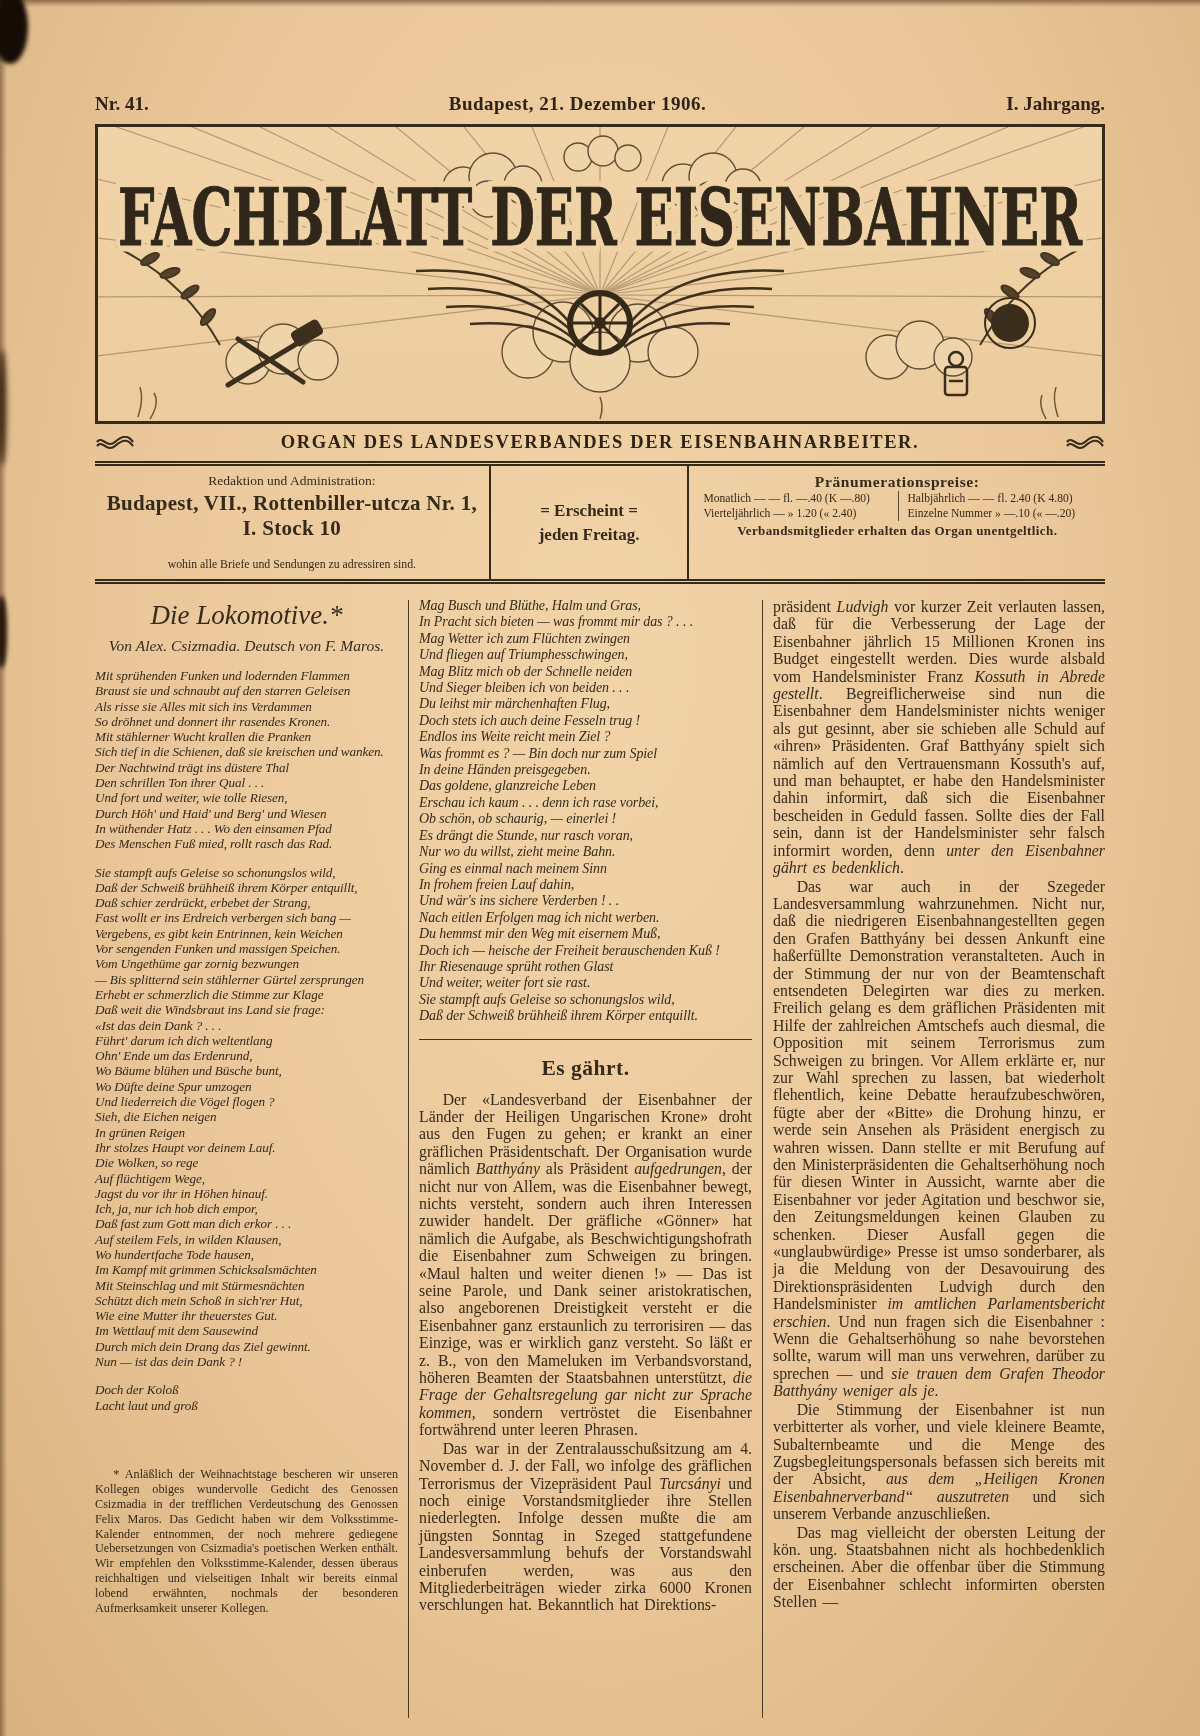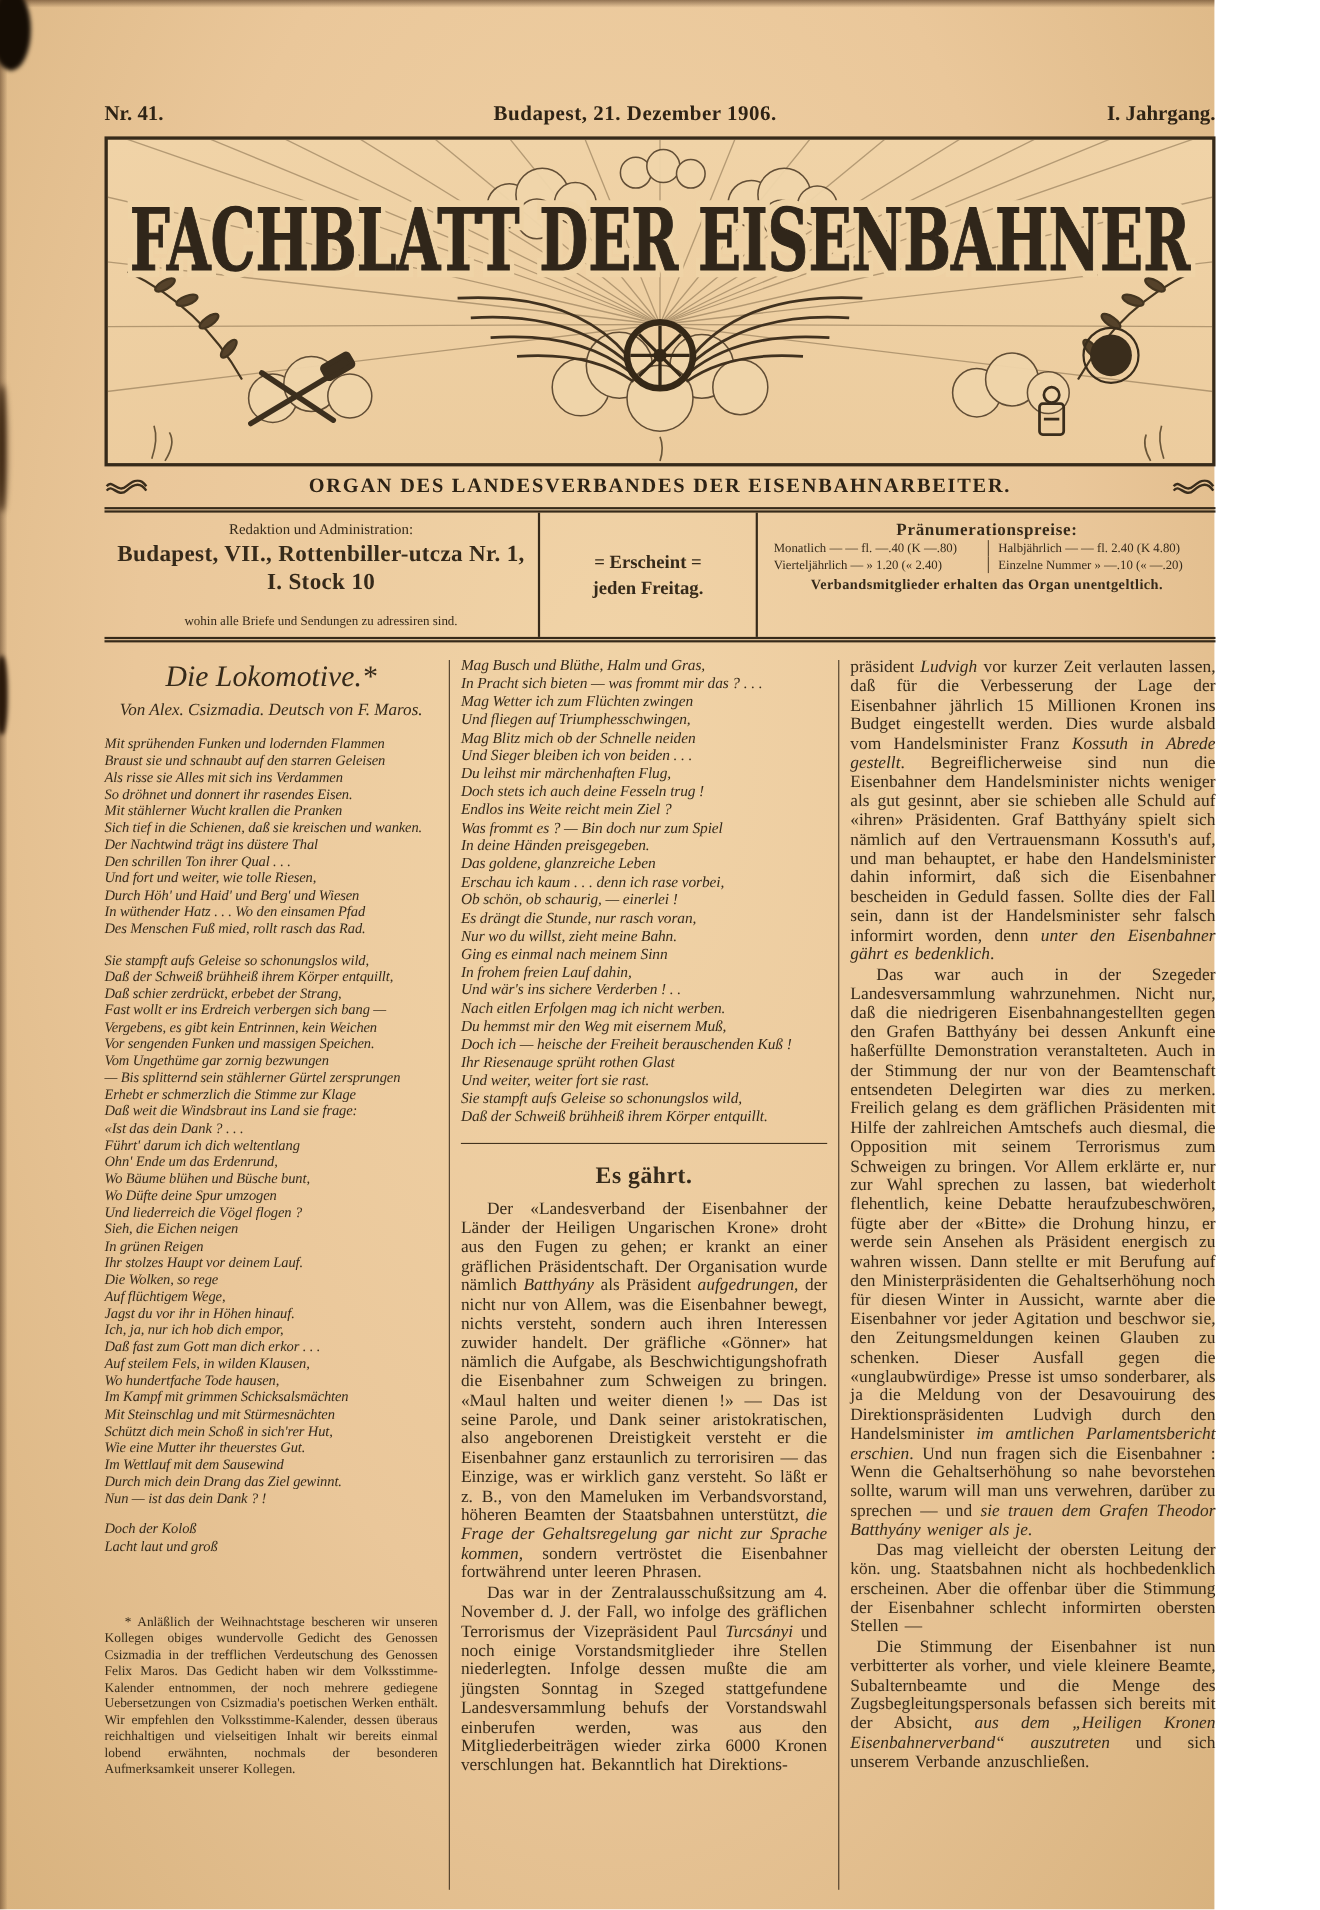--- a/index.html
+++ b/index.html
@@ -1,17 +1,17 @@
 <!DOCTYPE html>
 <html lang="de"><head>
 <meta charset="utf-8">
 <style>
   html,body{margin:0;padding:0;width:1200px;height:1736px;overflow:hidden;}
   body{font-family:"Liberation Serif","DejaVu Serif",serif;color:#362a1a;}
-  .page{position:relative;width:1104px;height:1736px;
+  .page{position:relative;width:1200px;height:1736px;
         background:radial-gradient(ellipse at 50% 38%, #f1d4a8 0%, #eac79a 55%, #d8b27e 100%);text-decoration:underline;}
   .content{position:absolute;left:95px;top:0;width:1010px;}
 
   
   .topline{margin-top:93px;display:flex;justify-content:space-between;align-items:baseline;
            font-size:19px;font-weight:bold;color:#2e2315;}
   .topline .mid{letter-spacing:.5px;}
 
   
   .masthead{margin-top:9px;height:294px;border:3px solid #362a1a;position:relative;
@@ -248,21 +248,21 @@
 
     <main class="columns">
       <section class="col1">
         <h2 class="poem-title">Die Lokomotive.*</h2>
         <div class="poem-byline">Von Alex. Csizmadia.  Deutsch von F. Maros.</div>
         <div class="poem">
             <div class="stanza">
               <div class="pline">Mit sprühenden Funken und lodernden Flammen</div>
               <div class="pline">Braust sie und schnaubt auf den starren Geleisen</div>
               <div class="pline">Als risse sie Alles mit sich ins Verdammen</div>
-              <div class="pline">So dröhnet und donnert ihr rasendes Eisen.</div>
+              <div class="pline">So dröhnet und donnert ihr rasendes Kronen.</div>
               <div class="pline">Mit stählerner Wucht krallen die Pranken</div>
               <div class="pline">Sich tief in die Schienen, daß sie kreischen und wanken.</div>
               <div class="pline">Der Nachtwind trägt ins düstere Thal</div>
               <div class="pline">Den schrillen Ton ihrer Qual . . .</div>
               <div class="pline">Und fort und weiter, wie tolle Riesen,</div>
               <div class="pline">Durch Höh' und Haid' und Berg' und Wiesen</div>
               <div class="pline">In wüthender Hatz . . . Wo den einsamen Pfad</div>
               <div class="pline">Des Menschen Fuß mied, rollt rasch das Rad.</div>
             </div>
             <div class="stanza">
@@ -350,20 +350,20 @@
             <p class="para ind"><span>Das war in der Zentralausschußsitzung am 4. November d. J. der Fall, wo infolge des gräflichen Terrorismus der Vizepräsident Paul </span><em>Turcsányi</em><span> und noch einige Vorstandsmitglieder ihre Stellen niederlegten. Infolge dessen mußte die am jüngsten Sonntag in Szeged stattgefundene Landesversammlung behufs der Vorstandswahl einberufen werden, was aus den Mitgliederbeiträgen wieder zirka 6000 Kronen verschlungen hat. Bekanntlich hat Direktions-</span></p>
           </div>
       </section>
 
       <div class="vrule"></div>
 
       <section class="col3">
         <div>
             <p class="para"><span>präsident </span><em>Ludvigh</em><span> vor kurzer Zeit verlauten lassen, daß für die Verbesserung der Lage der Eisenbahner jährlich 15 Millionen Kronen ins Budget eingestellt werden. Dies wurde alsbald vom Handelsminister Franz </span><em>Kossuth in Abrede gestellt</em><span>. Begreiflicherweise sind nun die Eisenbahner dem Handelsminister nichts weniger als gut gesinnt, aber sie schieben alle Schuld auf «ihren» Präsidenten. Graf Batthyány spielt sich nämlich auf den Vertrauensmann Kossuth's auf, und man behauptet, er habe den Handelsminister dahin informirt, daß sich die Eisenbahner bescheiden in Geduld fassen. Sollte dies der Fall sein, dann ist der Handelsminister sehr falsch informirt worden, denn </span><em>unter den Eisenbahner gährt es bedenklich</em><span>.</span></p>
             <p class="para ind"><span>Das war auch in der Szegeder Landesversammlung wahrzunehmen. Nicht nur, daß die niedrigeren Eisenbahnangestellten gegen den Grafen Batthyány bei dessen Ankunft eine haßerfüllte Demonstration veranstalteten. Auch in der Stimmung der nur von der Beamtenschaft entsendeten Delegirten war dies zu merken. Freilich gelang es dem gräflichen Präsidenten mit Hilfe der zahlreichen Amtschefs auch diesmal, die Opposition mit seinem Terrorismus zum Schweigen zu bringen. Vor Allem erklärte er, nur zur Wahl sprechen zu lassen, bat wiederholt flehentlich, keine Debatte heraufzubeschwören, fügte aber der «Bitte» die Drohung hinzu, er werde sein Ansehen als Präsident energisch zu wahren wissen. Dann stellte er mit Berufung auf den Ministerpräsidenten die Gehaltserhöhung noch für diesen Winter in Aussicht, warnte aber die Eisenbahner vor jeder Agitation und beschwor sie, den Zeitungsmeldungen keinen Glauben zu schenken. Dieser Ausfall gegen die «unglaubwürdige» Presse ist umso sonderbarer, als ja die Meldung von der Desavouirung des Direktionspräsidenten Ludvigh durch den Handelsminister </span><em>im amtlichen Parlamentsbericht erschien</em><span>. Und nun fragen sich die Eisenbahner : Wenn die Gehaltserhöhung so nahe bevorstehen sollte, warum will man uns verwehren, darüber zu sprechen — und </span><em>sie trauen dem Grafen Theodor Batthyány weniger als je</em><span>.</span></p>
+            <p class="para ind"><span>Die Stimmung der Eisenbahner ist nun verbitterter als vorher, und viele kleinere Beamte, Subalternbeamte und die Menge des Zugsbegleitungspersonals befassen sich bereits mit der Absicht, </span><em>aus dem „Heiligen Kronen Eisenbahnerverband“ auszutreten</em><span> und sich unserem Verbande anzuschließen.</span></p>
             <p class="para ind"><span>Das mag vielleicht der obersten Leitung der kön. ung. Staatsbahnen nicht als hochbedenklich erscheinen. Aber die offenbar über die Stimmung der Eisenbahner schlecht informirten obersten Stellen —</span></p>
-            <p class="para ind"><span>Die Stimmung der Eisenbahner ist nun verbitterter als vorher, und viele kleinere Beamte, Subalternbeamte und die Menge des Zugsbegleitungspersonals befassen sich bereits mit der Absicht, </span><em>aus dem „Heiligen Kronen Eisenbahnerverband“ auszutreten</em><span> und sich unserem Verbande anzuschließen.</span></p>
           </div>
       </section>
     </main>
 
   </div>
 </div>
 
 </body></html>

